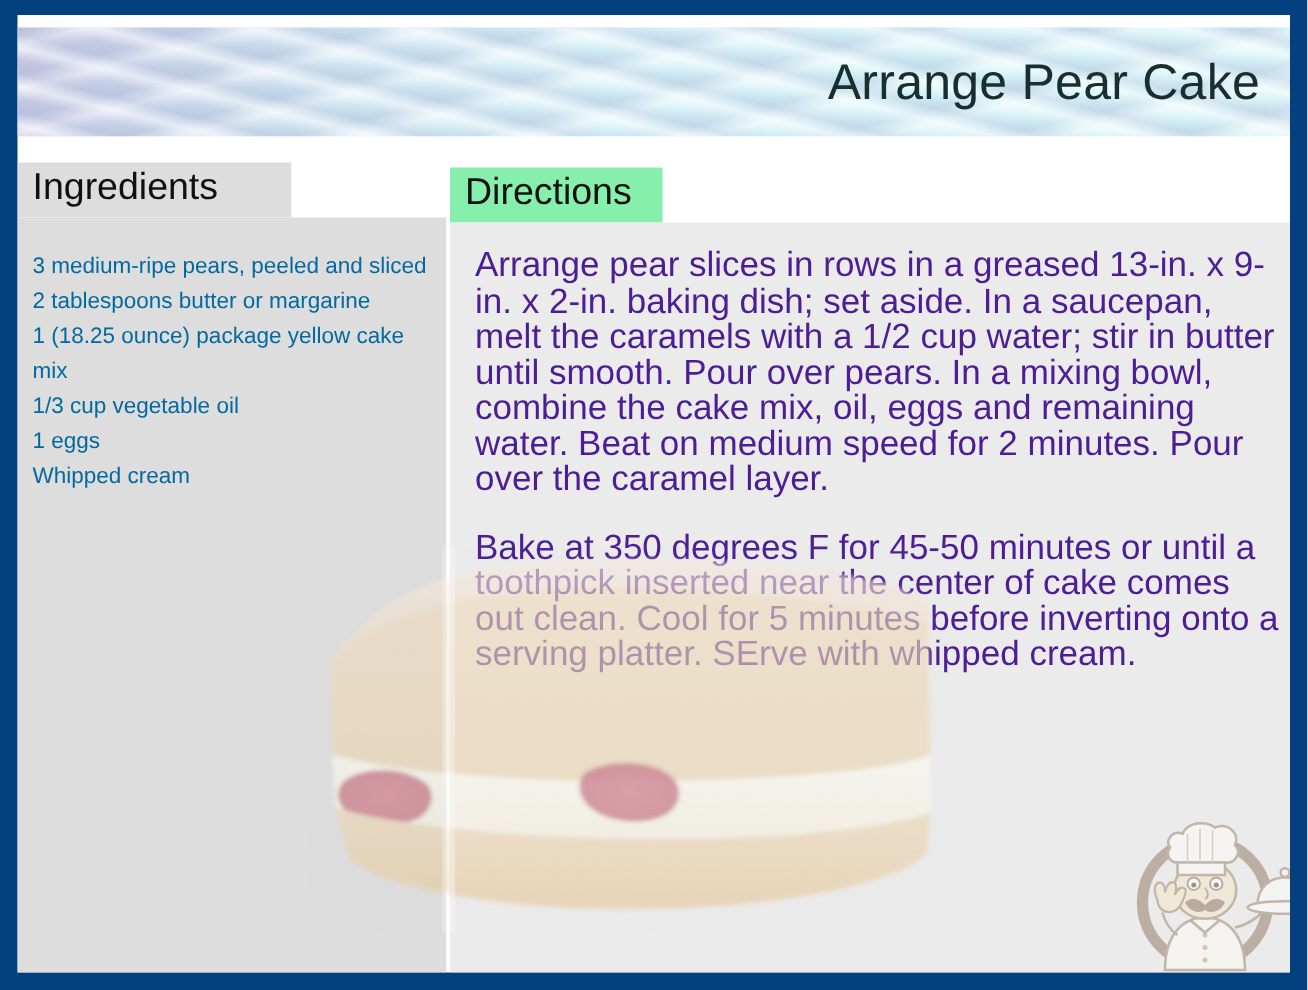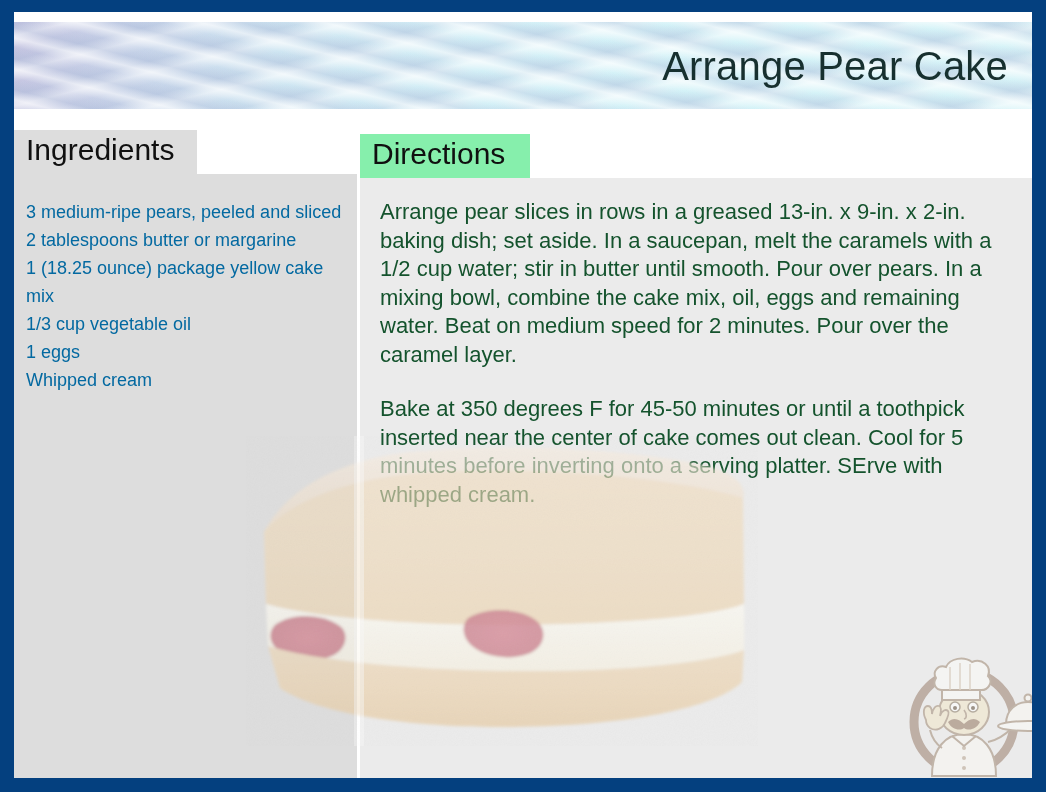--- a/index.html
+++ b/index.html
@@ -82,21 +82,21 @@
     display: block;
     font-size: 30px;
     line-height: 40px;
     color: #101010;
     padding: 0 0 0 12px;
   }
 
   #ingredients-tab {
     left: 0px;
     top: 118px;
-    width: 183px;
+    width: 219px;
     height: 44px;
     background: #dddddd;
   }
   #ingredients-body {
     position: absolute;
     left: 0px;
     top: 162px;
     width: 343px;
     height: 604px;
     background: #dddddd;
@@ -123,23 +123,23 @@
     position: absolute;
     left: 346px;
     top: 166px;
     width: 672px;
     height: 600px;
     background: #ebebeb;
     box-sizing: border-box;
     padding: 20px 8px 0 20px;
   }
   #directions-text {
-    font-size: 22px;
+    font-size: 28px;
     line-height: 28.5px;
-    color: #14532d;
+    color: #4c1d95;
   }
   #directions-text p {
     margin: 0 0 26px 0;
   }
 
   
   #cake-photo {
     position: absolute;
     left: 232px;
     top: 424px;

